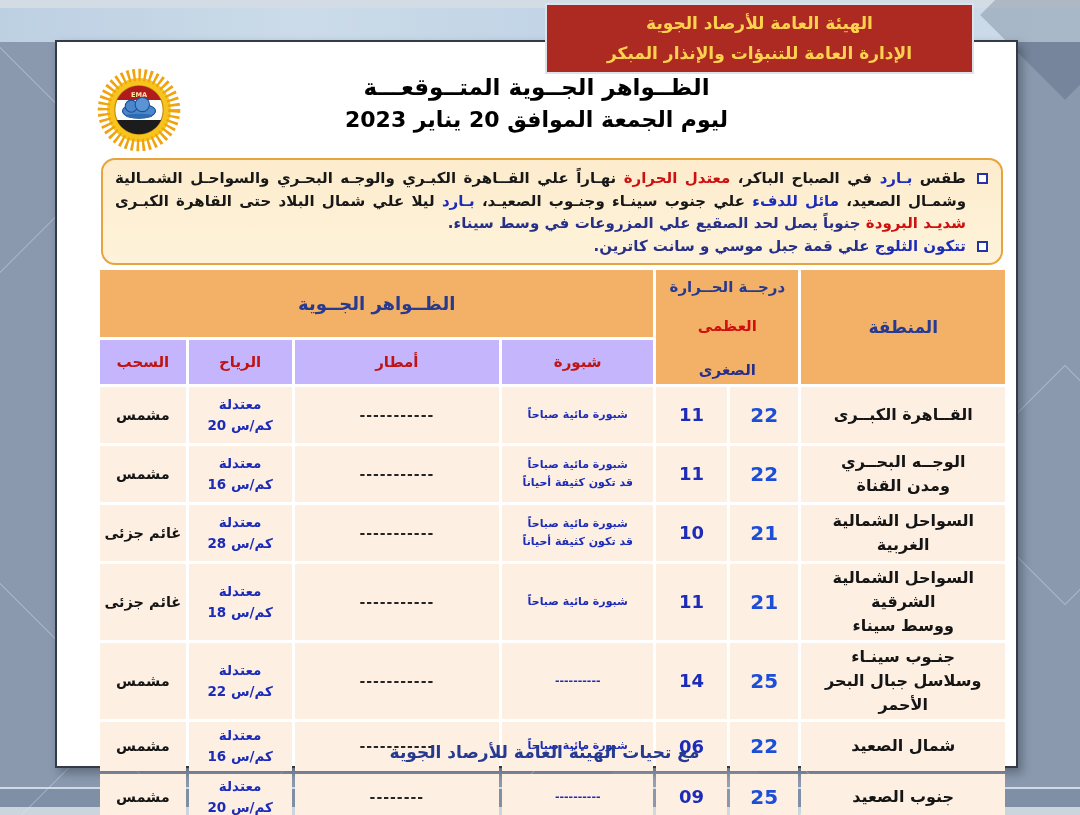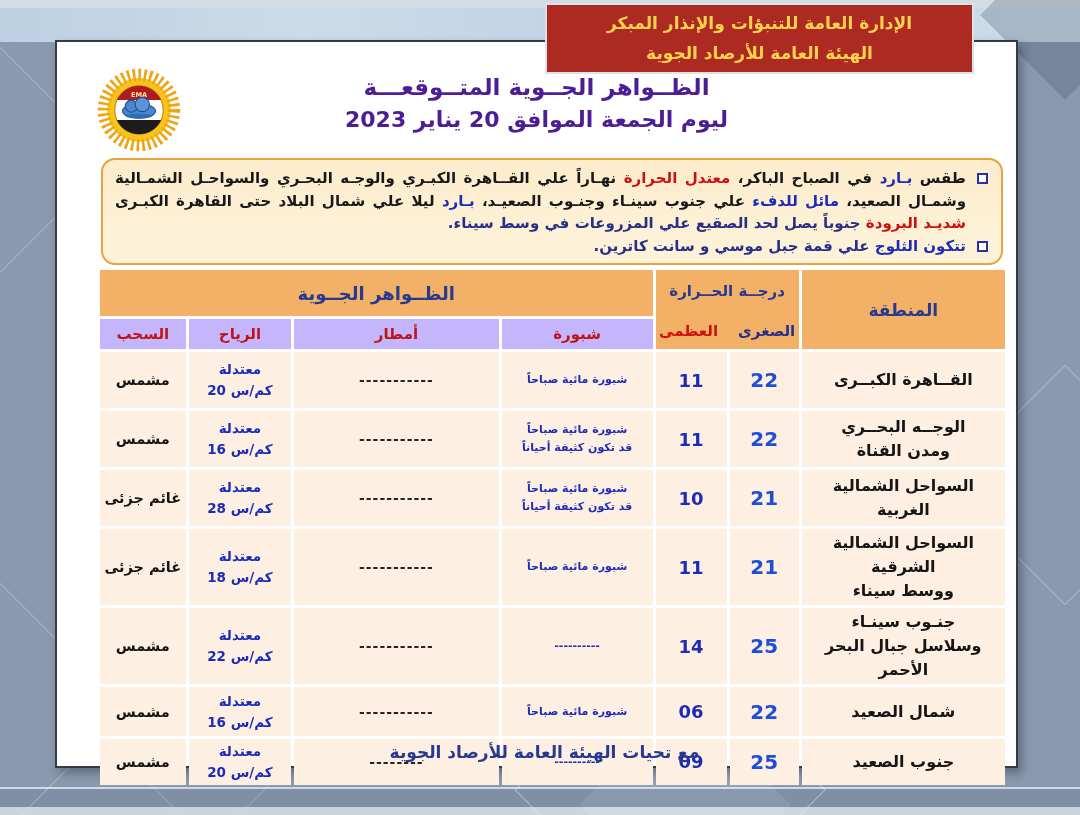--- a/index.html
+++ b/index.html
@@ -19,21 +19,21 @@
   .dm.fill-light { background:rgba(255,255,255,.08); border:none; }
   .dm.fill-dark  { background:rgba(58,74,99,.25);  border:none; }
   
   .doc { position:absolute; left:55px; top:40px; width:963px; height:728px; background:#fff;
          border:2px solid #333b47; z-index:2; box-shadow:4px 5px 9px rgba(18,24,34,.35); }
   
   .redbox { position:absolute; left:545px; top:3px; width:429px; height:71px; background:#ad2a23;
             border:2px solid #dbe2ea; z-index:3; display:flex; flex-direction:column;
             justify-content:center; text-align:center; color:#ffd24d; font-size:17px; line-height:1.72; }
   
-  .titles { position:absolute; left:0; right:0; top:32px; text-align:center; color:#4c1d95; }
+  .titles { position:absolute; left:0; right:0; top:32px; text-align:center; color:#000000; }
   .title-main { font-size:23px; }
   .title-date { font-size:22px; margin-top:7px; }
   
   .logo { position:absolute; left:38px; top:24px; width:88px; height:88px; }
   
   .note { position:absolute; left:44px; top:116px; width:902px; height:107px;
           background:linear-gradient(#fdeccd,#fdf3da); border:2px solid #e8a43c; border-radius:14px;
           padding:7px 10px 4px 12px; font-size:15px; }
   .note-row { display:flex; gap:7px; }
   .sq { flex:none; width:11px; height:11px; border:2px solid #2633a8; margin:6px 3px 0 4px; background:#fff; }
@@ -41,21 +41,21 @@
   .note-text.single { text-align:right; }
   .c-k { color:#181818; } .c-b { color:#1d2cb8; } .c-r { color:#cf1010; } .c-n { color:#273089; }
   
   .tblwrap { position:absolute; left:40px; top:225px; width:911px; }
   table { width:100%; border-collapse:separate; border-spacing:3px; text-align:center; font-weight:bold; }
   td { vertical-align:middle; padding:2px 3px; }
   .h-orange { background:#f3b067; color:#253a90; }
   .h-phen   { font-size:18px; height:46px; }
   .h-region { font-size:17px; }
   .h-temp   { font-size:15px; line-height:1.55; padding-top:6px; }
-  .temp-sub { display:flex; direction:ltr; justify-content:center; gap:20px; margin-top:16px; }
+  .temp-sub { display:flex; direction:ltr; justify-content:center; gap:20px; margin-top:16px;flex-direction:column; }
   .max-lbl  { color:#cf1010; } .min-lbl { color:#273089; }
   .h-pink   { background:#c4b5fd; color:#c01414; font-size:15px; height:30px; }
   .cell { background:#fdf0e3; }
   .cell-region { font-size:16px; color:#151515; white-space:pre-line; line-height:1.5; }
   .cell-max { color:#1d4ed8; font-size:20px; }
   .cell-min { color:#1d2cb8; font-size:18px; }
   .cell-fog { color:#1d2cb8; font-size:11px; white-space:pre-line; line-height:1.6; }
   .cell-rain { color:#242424; font-size:14px; letter-spacing:1px; }
   .cell-wind { color:#1d2cb8; font-size:13.5px; line-height:1.55; }
   .cell-wind .spd { direction:ltr; unicode-bidi:embed; }
@@ -243,17 +243,17 @@
             <td class="cell cell-cloud">مشمس</td>
           </tr>
         </tbody>
       </table>
     </div>
 
     <div class="footer" dir="rtl">مع تحيات الهيئة العامة للأرصاد الجوية</div>
   </div>
 
   <div class="redbox" dir="rtl">
+    <div>الهيئة العامة للأرصاد الجوية</div>
     <div>الإدارة العامة للتنبؤات والإنذار المبكر</div>
-    <div>الهيئة العامة للأرصاد الجوية</div>
   </div>
 
 </div>
 
 </body></html>

